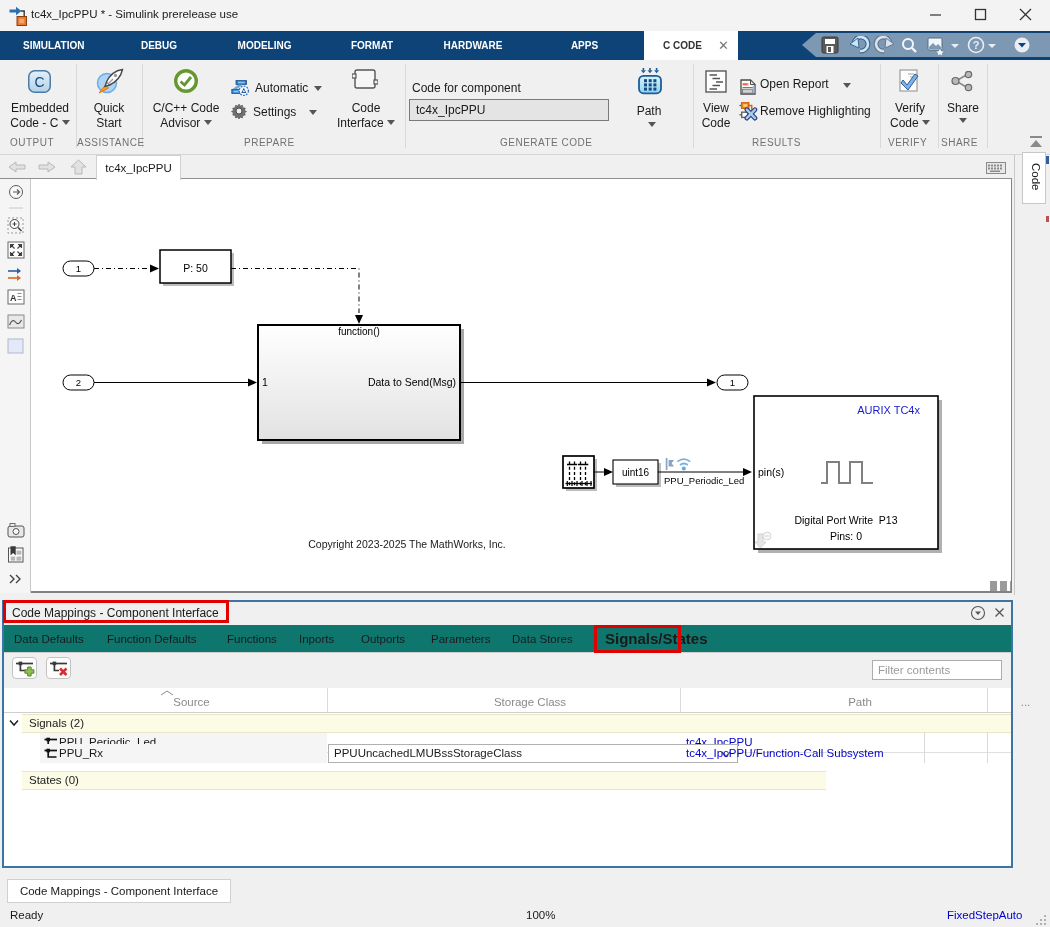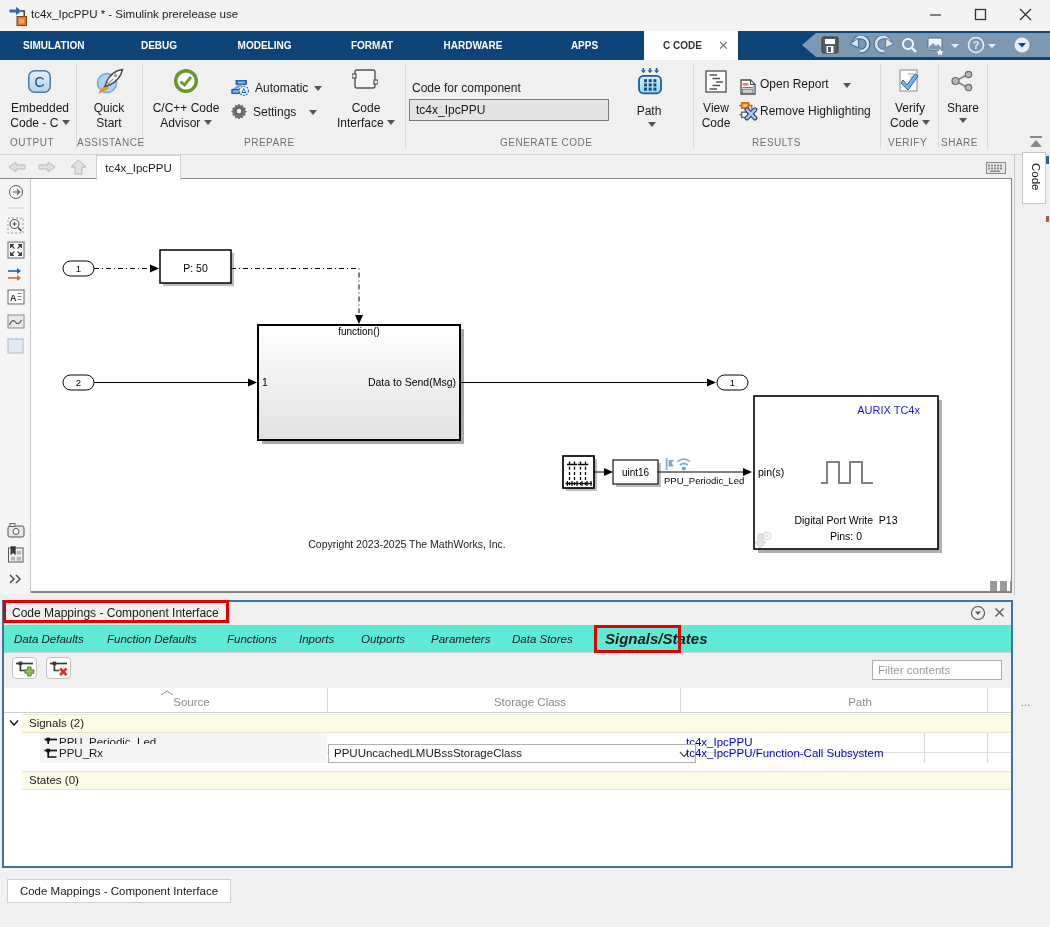--- a/index.html
+++ b/index.html
@@ -27,21 +27,21 @@
 #crumb { position:absolute; left:96px; top:0; width:85px; height:25px; z-index:5; background:#fff; border:1px solid #d0d0d0; border-bottom:none; font-size:11.5px; color:#1a1a1a; text-align:center; line-height:24px; }
 
 #palette { position:absolute; left:0; top:179px; width:31px; height:414px; background:#f5f5f5; border-right:1px solid #c8c8c8; }
 #canvas { position:absolute; left:31px; top:179px; width:981px; height:414px; background:#ffffff; border-bottom:2px solid #828282; border-right:1px solid #828282; }
 #rightstrip { position:absolute; left:1014px; top:155px; width:36px; height:440px; background:#f0f0f0; border-left:1px solid #c8c8c8; }
 #codetab { position:absolute; left:1022px; top:152px; width:24px; height:52px; background:#fff; border:1px solid #c8c8c8; }
 #codetab span { position:absolute; left:19px; top:10px; transform:rotate(90deg); transform-origin:0 0; font-size:11.5px; color:#1a1a1a; }
 
 #panel { position:absolute; left:2px; top:600px; width:1011px; height:268px; background:#ffffff; border:2px solid #3c74a6; }
 #paneltitle { position:absolute; left:0; top:0; width:100%; height:23px; background:#f0f0f0; }
-#ptabs { position:absolute; left:0; top:23px; width:100%; height:28px; background:#5eead4; border-bottom:1px solid #d0d0d0;font-style:italic; }
+#ptabs { position:absolute; left:0; top:23px; width:100%; height:28px; background:#0f766e; border-bottom:1px solid #d0d0d0; }
 .ptab { position:absolute; top:0; height:28px; line-height:28px; font-size:11.5px; color:#1a1a1a; text-align:left; }
 #ptoolbar { position:absolute; left:0; top:51px; width:100%; height:35px; background:#f0f0f0; }
 .tbtn { position:absolute; top:4px; width:25px; height:22px; background:#fdfdfd; border:1px solid #c3c3c3; border-radius:4px; }
 #filter { position:absolute; right:9px; top:7px; width:130px; height:20px; background:#fff; border:1px solid #adadad; font-size:11.5px; color:#9a9a9a; line-height:18px; padding-left:5px; }
 
 #tbl { position:absolute; left:0; top:86px; width:1007px; }
 .hdr { position:absolute; top:0; height:24px; font-size:11.5px; color:#8a8a8a; text-align:center; line-height:28px;margin-left:26px; }
 .vline { position:absolute; top:0; width:1px; background:#d9d9d9; }
 .row { position:absolute; left:0; width:1007px; height:19px; font-size:11.5px; color:#1a1a1a; }
 .grp { background:#fbfbe6; border-top:1px solid #e6e6c8; border-bottom:1px solid #e6e6c8; }
@@ -522,33 +522,48 @@
       <div class="abs" style="left:36px;top:19px;width:971px;height:1px;background:#e0e0e0"></div>
     </div>
     <div class="row" style="top:56px">
       <div class="abs" style="left:36px;top:0;width:287px;height:19px;background:#f5f5f5"></div>
       <svg class="abs" style="left:39px;top:4px" width="15" height="11" viewBox="0 0 15 11">
             <path d="M1.5 2.5 H14" stroke="#111" stroke-width="1.7" fill="none"></path>
             <rect x="3.4" y="0.7" width="3.6" height="3.6" fill="#111"></rect>
             <path d="M5.2 4 V9 H13.5" stroke="#111" stroke-width="1.7" fill="none"></path>
           </svg>
       <span class="abs" style="left:55px;top:3px">PPU_Rx</span>
-      <div class="abs" style="left:324px;top:0;width:368px;height:19px;background:#fff;border:1px solid #b0b0b0;font-size:11.5px;line-height:17px;padding-left:5px">PPUUncachedLMUBssStorageClass
+      <div class="abs" style="left:324px;top:0;width:410px;height:19px;background:#fff;border:1px solid #b0b0b0;font-size:11.5px;line-height:17px;padding-left:5px">PPUUncachedLMUBssStorageClass
         <svg class="abs" style="right:6px;top:6px" width="10" height="7" viewBox="0 0 10 7">
               <path d="M1 1 L5 5.5 L9 1" fill="none" stroke="#555" stroke-width="1.2"></path>
             </svg>
       </div>
       <span class="abs lnk" style="left:682px;top:3px">tc4x_IpcPPU/Function-Call Subsystem</span>
       <div class="vline" style="left:920px;height:19px"></div>
       <div class="vline" style="left:983px;height:19px"></div>
     </div>
-    <div class="row grp" style="top:83px;left:18px;width:989px">
+    <div class="row grp" style="top:83px;left:18px;width:804px">
       <span class="abs" style="left:7px;top:2px">States (0)</span>
     </div>
   </div>
 </div>
 
 <div class="redbox" style="left:3px;top:600px;width:226px;height:23px"></div>
 <div class="redbox" style="left:594px;top:625px;width:87px;height:28px"></div>
 
 <div id="btab">Code Mappings - Component Interface</div>
+<div id="status">
+  <div class="abs" style="left:10px;top:6px">Ready</div>
+  <div class="abs" style="left:526px;top:6px">100%</div>
+  <div class="abs" style="left:947px;top:6px;color:#0000d0">FixedStepAuto</div>
+  <svg class="abs" style="left:1035px;top:11px" width="12" height="12" viewBox="0 0 12 12">
+    <g fill="#b0b0b0">
+          <rect x="9" y="1" width="2" height="2"></rect>
+          <rect x="9" y="5" width="2" height="2"></rect>
+          <rect x="5" y="5" width="2" height="2"></rect>
+          <rect x="9" y="9" width="2" height="2"></rect>
+          <rect x="5" y="9" width="2" height="2"></rect>
+          <rect x="1" y="9" width="2" height="2"></rect>
+        </g>
+  </svg>
+</div>
 
 </div>
 
 </body></html>

